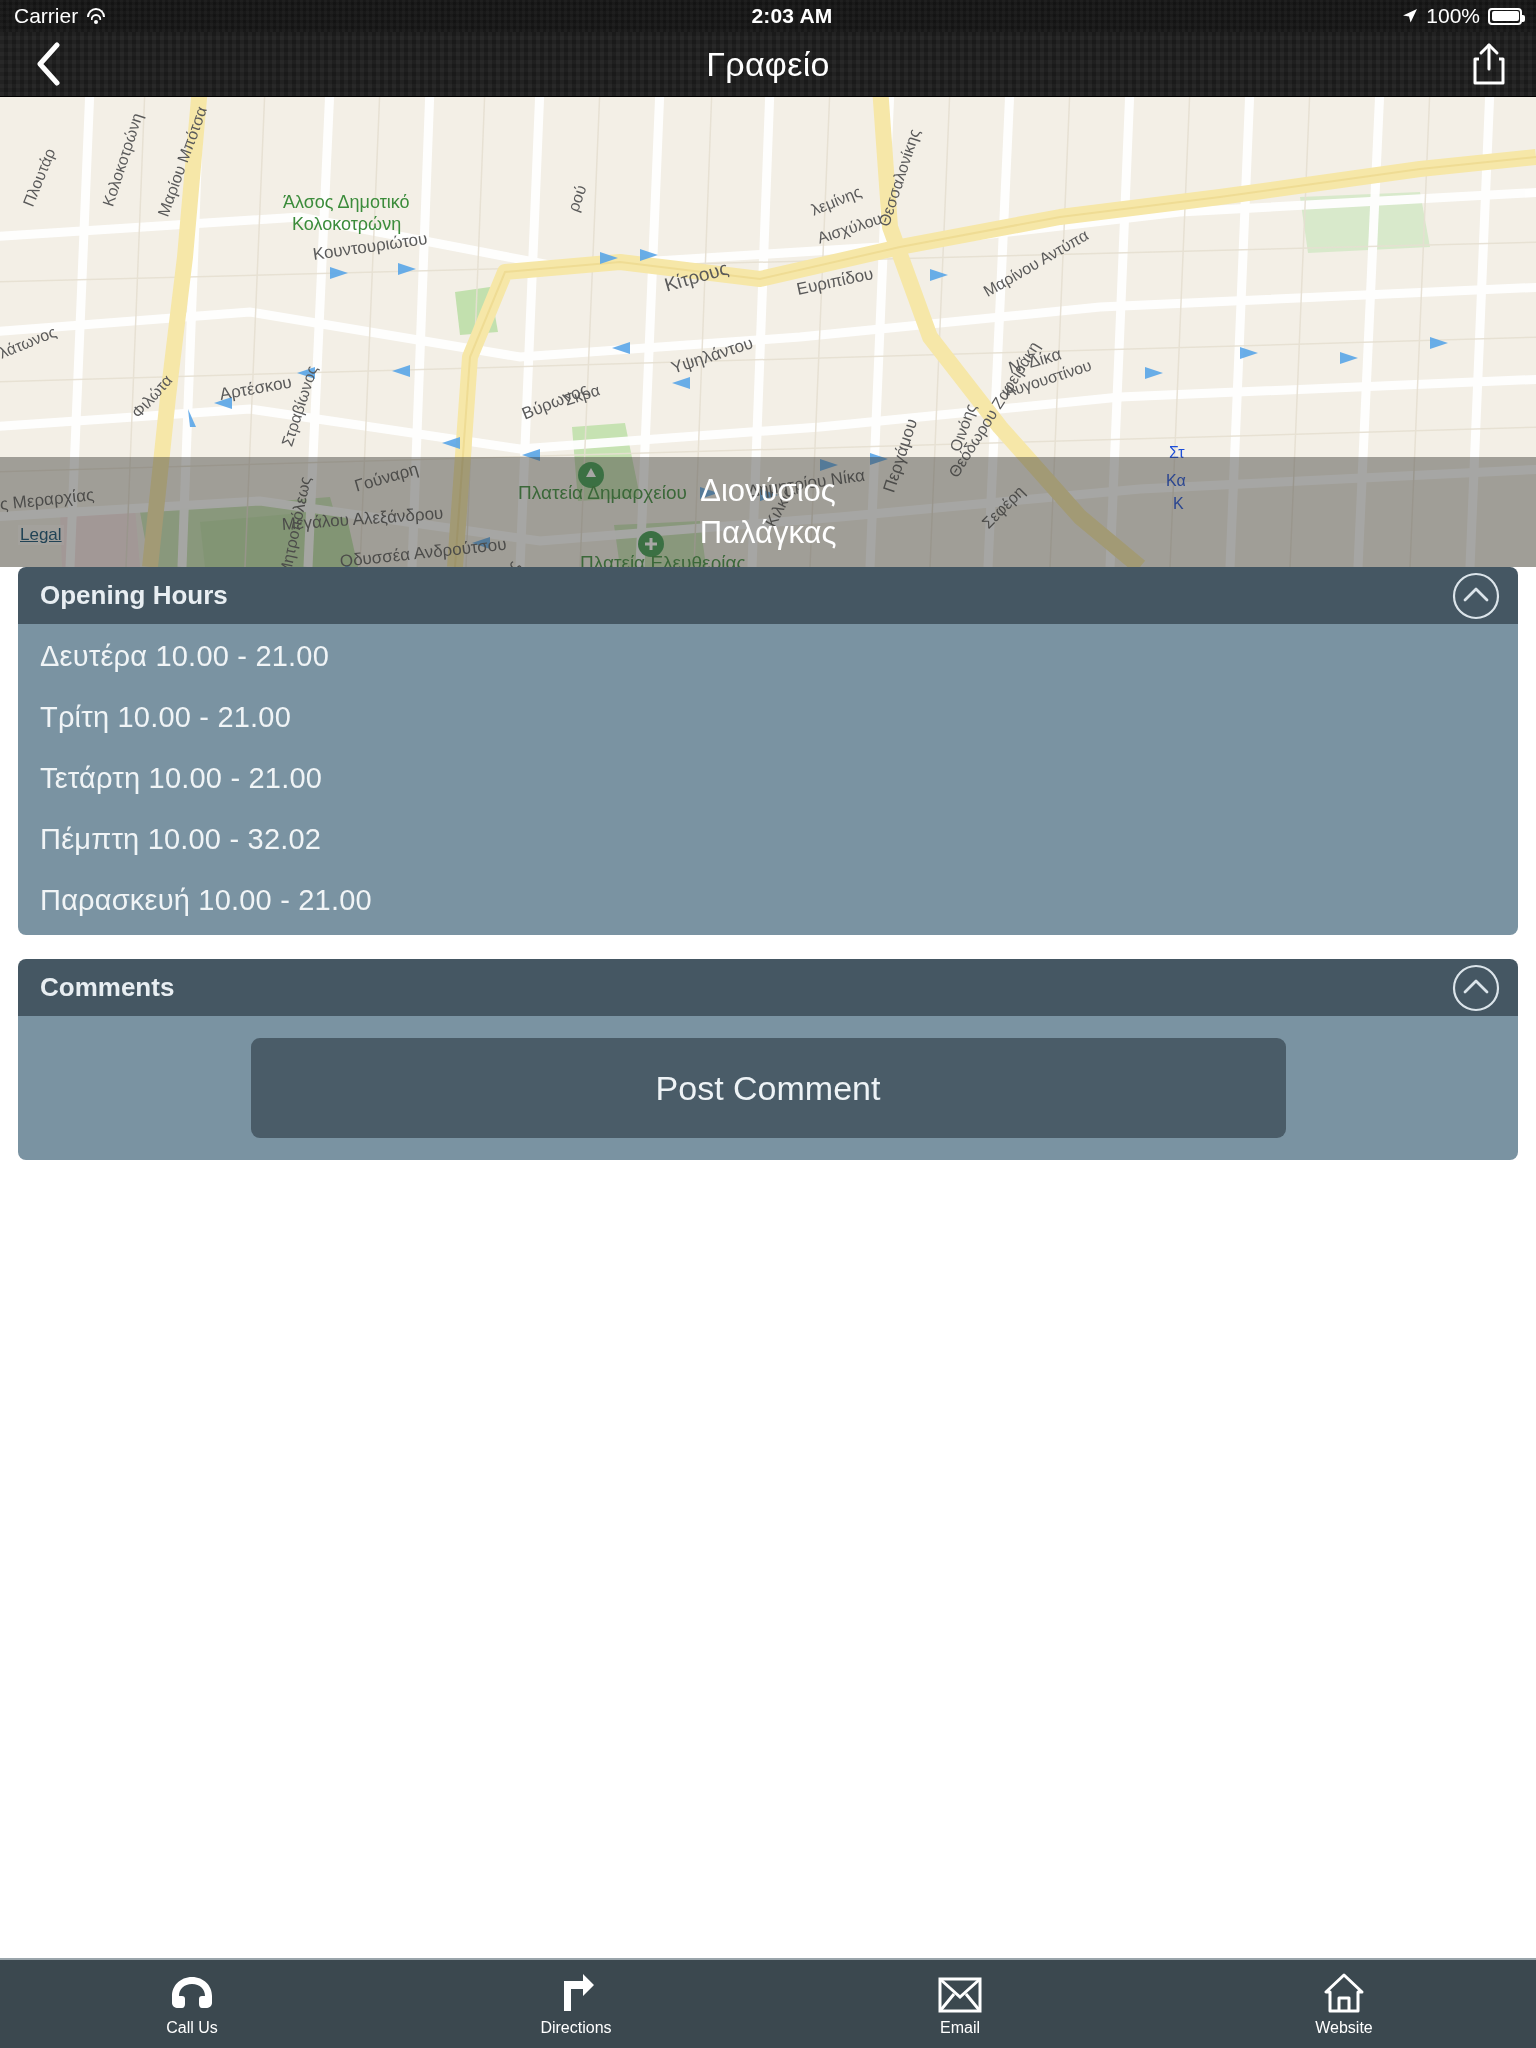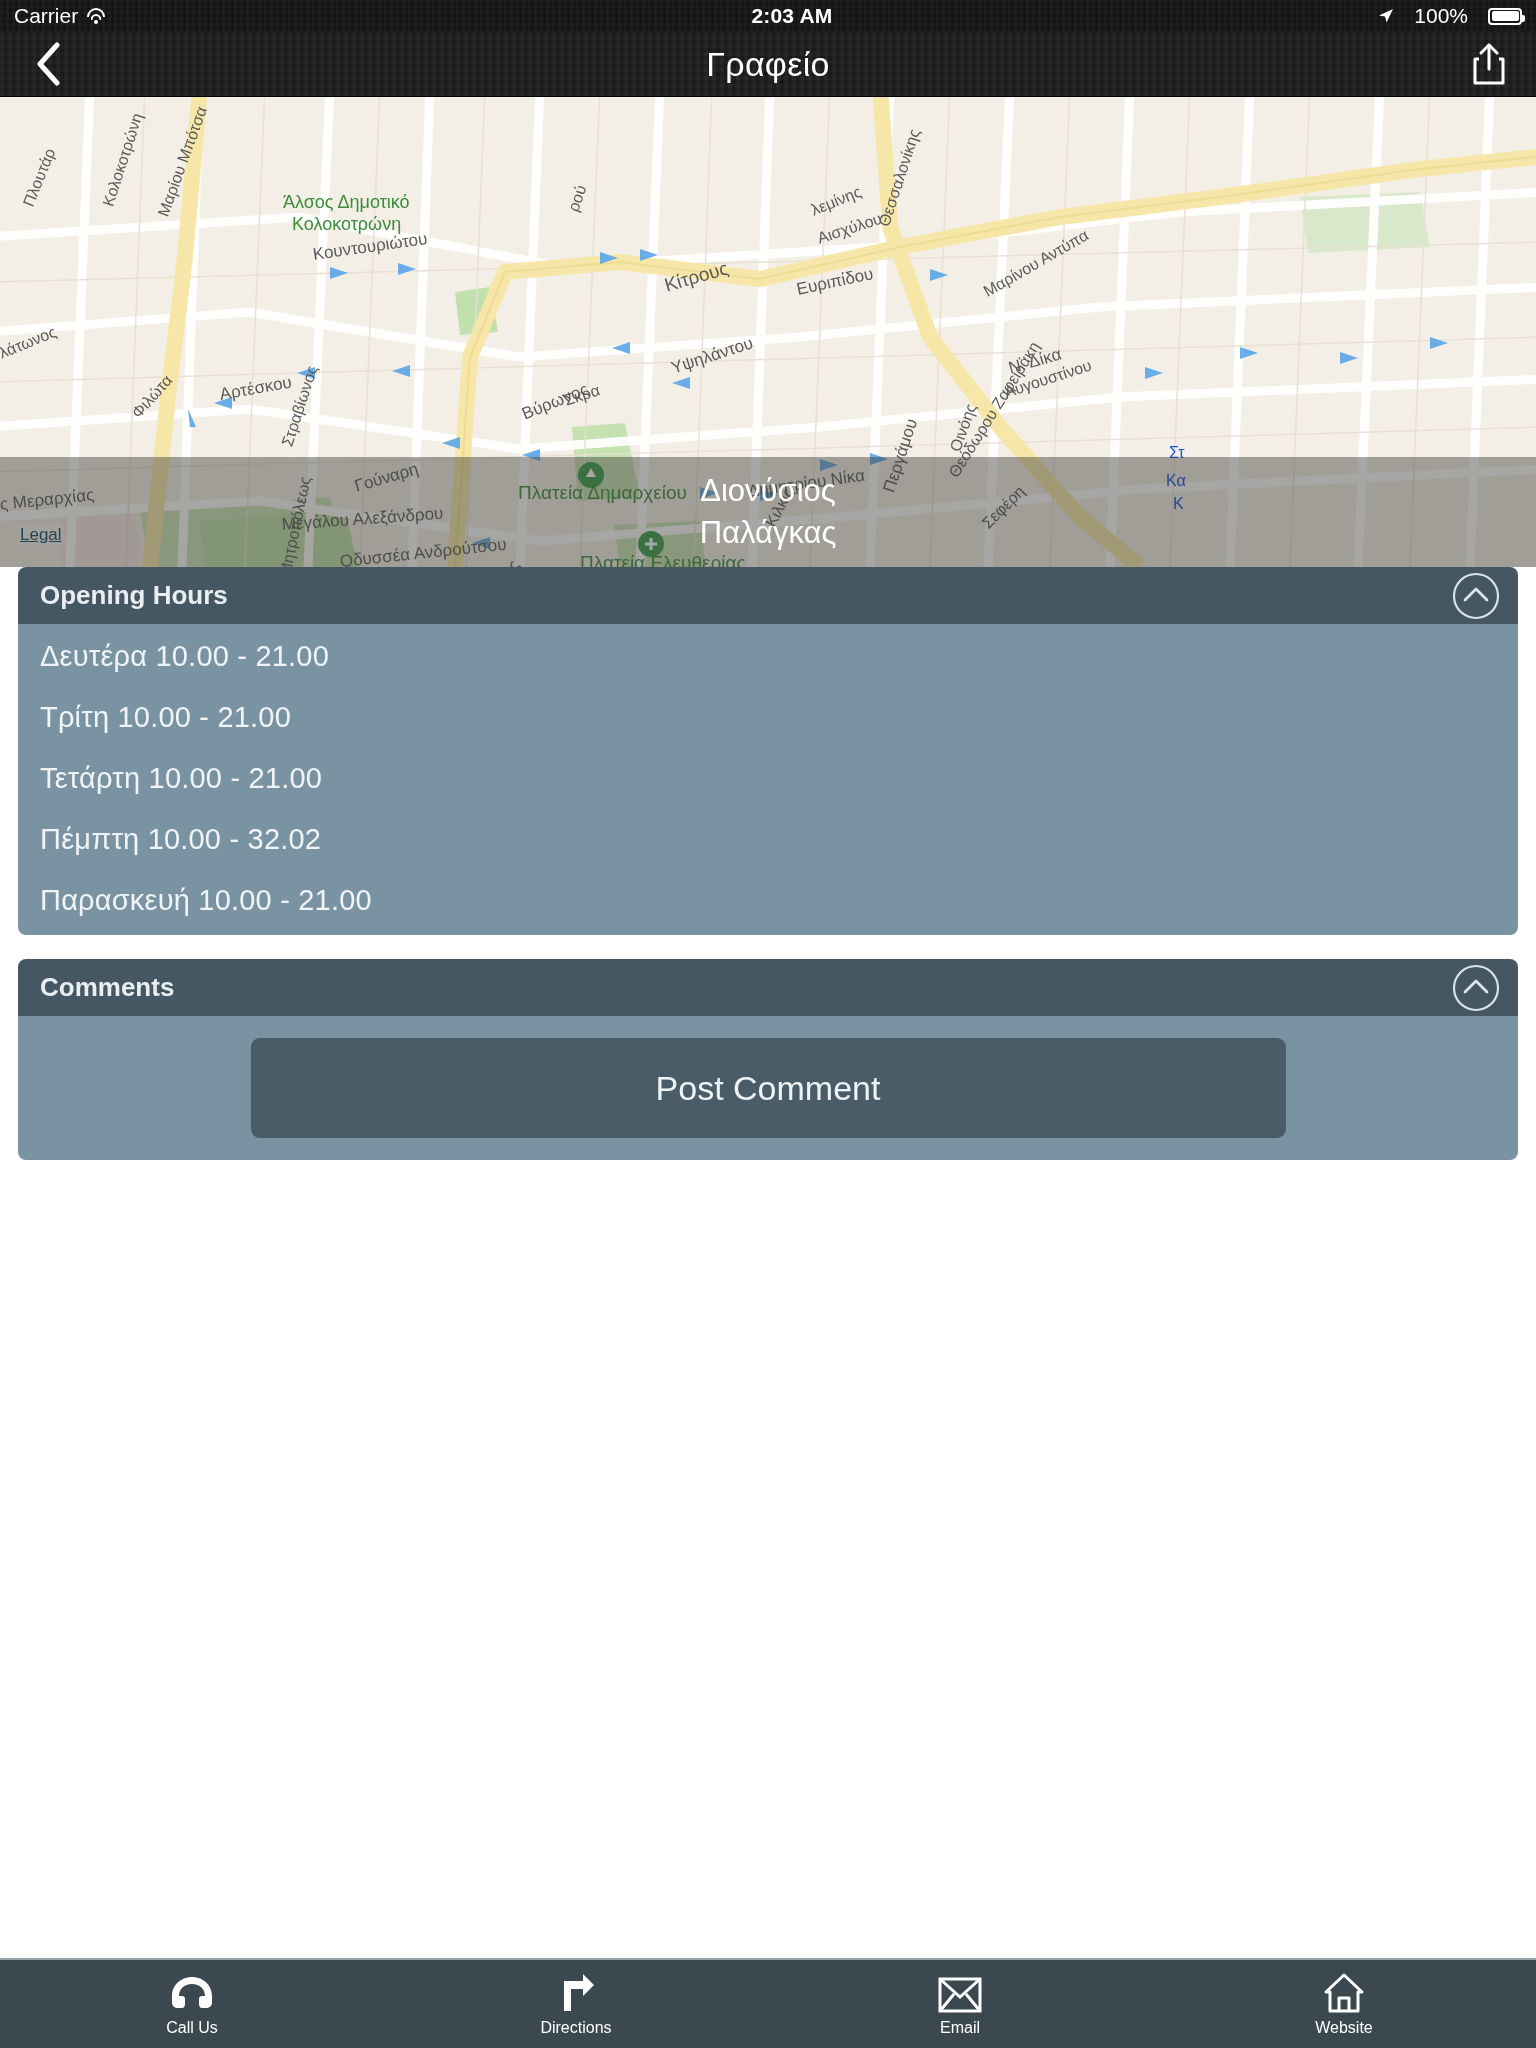--- a/index.html
+++ b/index.html
@@ -24,21 +24,21 @@
     font-size: 21px;
     padding: 16px 14px;
   }
   .sb-left { display:flex; align-items:center; gap:8px; }
   .sb-center {
     position:absolute; left:0; right:0; text-align:center;
     font-size:21px; font-weight:bold; letter-spacing:.2px;
     pointer-events:none;
     margin-left:48px;
   }
-  .sb-right { margin-left:auto; display:flex; align-items:center; gap:20px;text-align:right; }
+  .sb-right { margin-left:auto; display:flex; align-items:center; gap:8px;text-align:right; }
   .wifi-ico { width:20px; height:16px; display:inline-block; position:relative; }
   .wifi-ico i {
     position:absolute; left:50%; bottom:0; transform:translateX(-50%);
     border: 2px solid #fff; border-bottom:none;
     border-radius: 50% 50% 0 0 / 100% 100% 0 0;
     display:block;
   }
   .wifi-ico i.a { width:18px; height:9px; bottom:7px; }
   .wifi-ico i.b { width:11px; height:6px; bottom:4px; }
   .wifi-ico i.c { width:4px; height:4px; bottom:0; border-radius:50%; background:#fff; border:none; }

